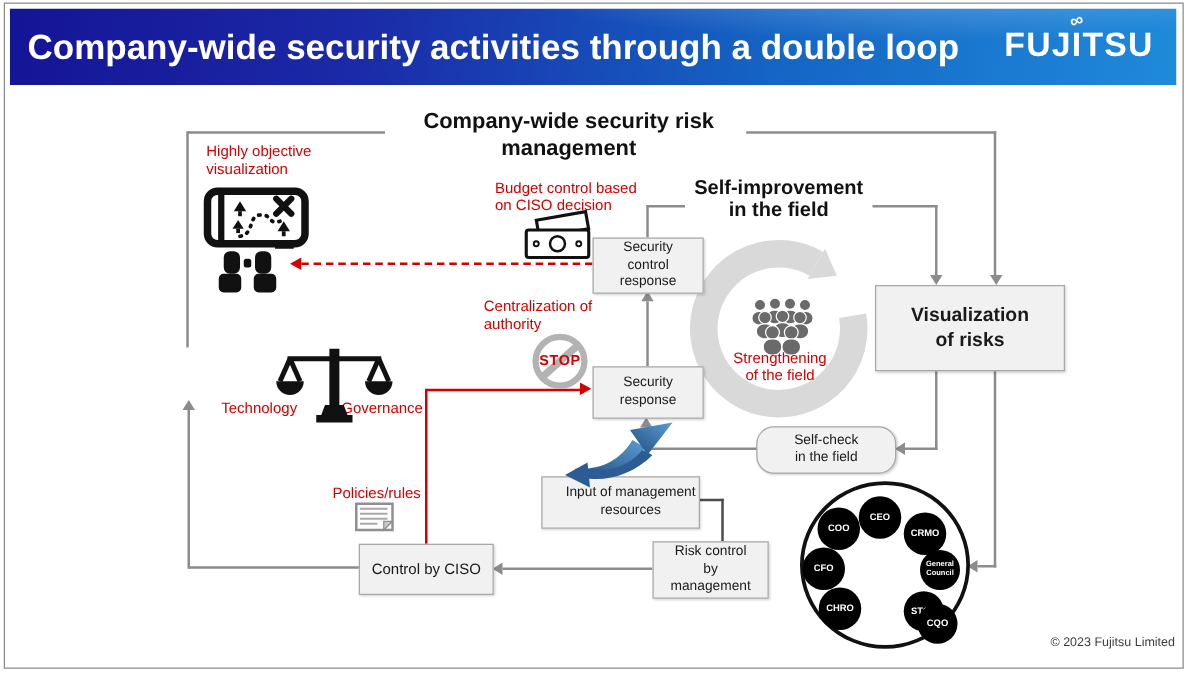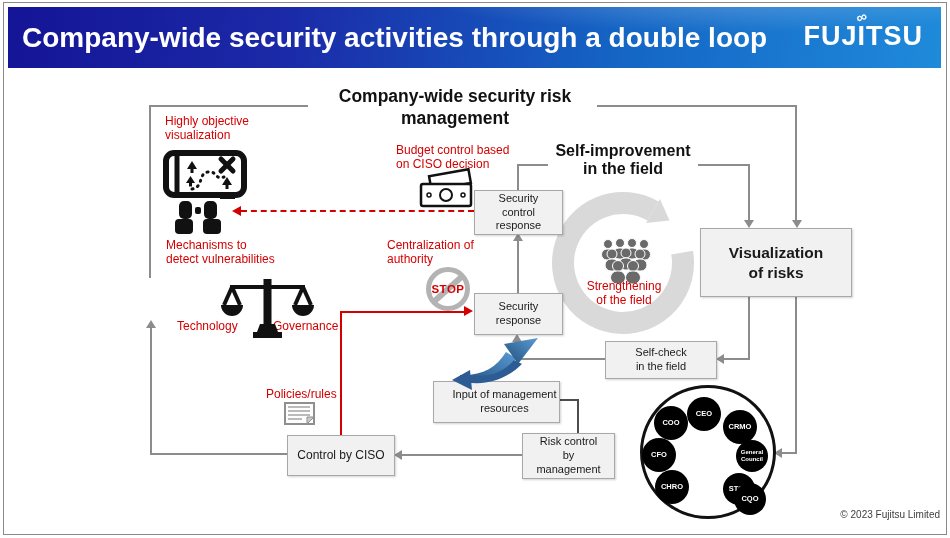--- a/index.html
+++ b/index.html
@@ -140,35 +140,33 @@
     </g>
   </svg>
 
   <div class="box" style="left:474px;top:190px;width:87px;height:43px;" data-bind="boxes.security_control_response">Security
 control
 response</div>
   <div class="box" style="left:474px;top:293px;width:87px;height:40px;" data-bind="boxes.security_response">Security
 response</div>
   <div class="box" style="left:700px;top:228px;width:150px;height:67px;font-size:15.5px;font-weight:bold;" data-bind="boxes.visualization_of_risks">Visualization
 of risks</div>
-  <div class="box" style="left:605px;top:341px;width:110px;height:36px;" data-bind="boxes.self_check">Self-check
+  <div class="box" style="left:605px;top:341px;width:110px;height:36px;border-radius:14px;" data-bind="boxes.self_check">Self-check
 in the field</div>
   <div class="box" style="left:433px;top:381px;width:109px;height:40px;padding-left:16px;" data-bind="boxes.input_resources">Input of management
 resources</div>
   <div class="box" style="left:522px;top:433px;width:91px;height:44px;" data-bind="boxes.risk_control">Risk control
 by
 management</div>
   <div class="box" style="left:287px;top:435px;width:106px;height:39px;font-size:12px;" data-bind="boxes.control_by_ciso">Control by CISO</div>
 
   <div class="lbl" style="left:165px;top:114px;width:110px;" data-bind="red_labels.highly_objective">Highly objective
 visualization</div>
   <div class="lbl" style="left:396px;top:143px;width:135px;" data-bind="red_labels.budget_control">Budget control based
 on CISO decision</div>
-  <div class="lbl" style="left:166px;top:238px;width:130px;" data-bind="red_labels.mechanisms">Mechanisms to
-detect vulnerabilities</div>
   <div class="lbl" style="left:387px;top:238px;width:115px;" data-bind="red_labels.centralization">Centralization of
 authority</div>
   <div class="lbl" style="left:177px;top:319px;" data-bind="red_labels.technology">Technology</div>
   <div class="lbl" style="left:273px;top:319px;" data-bind="red_labels.governance">Governance</div>
   <div class="lbl" style="left:266px;top:387px;" data-bind="red_labels.policies_rules">Policies/rules</div>
   <div class="lbl" style="left:580px;top:279px;width:88px;text-align:center;" data-bind="red_labels.strengthening">Strengthening
 of the field</div>
 
   <svg style="left:162px;top:147px;" width="88" height="54" viewBox="0 0 88 54">
     <rect x="4" y="6" width="78" height="42" rx="8" fill="#fff" stroke="#111" stroke-width="6"></rect>

